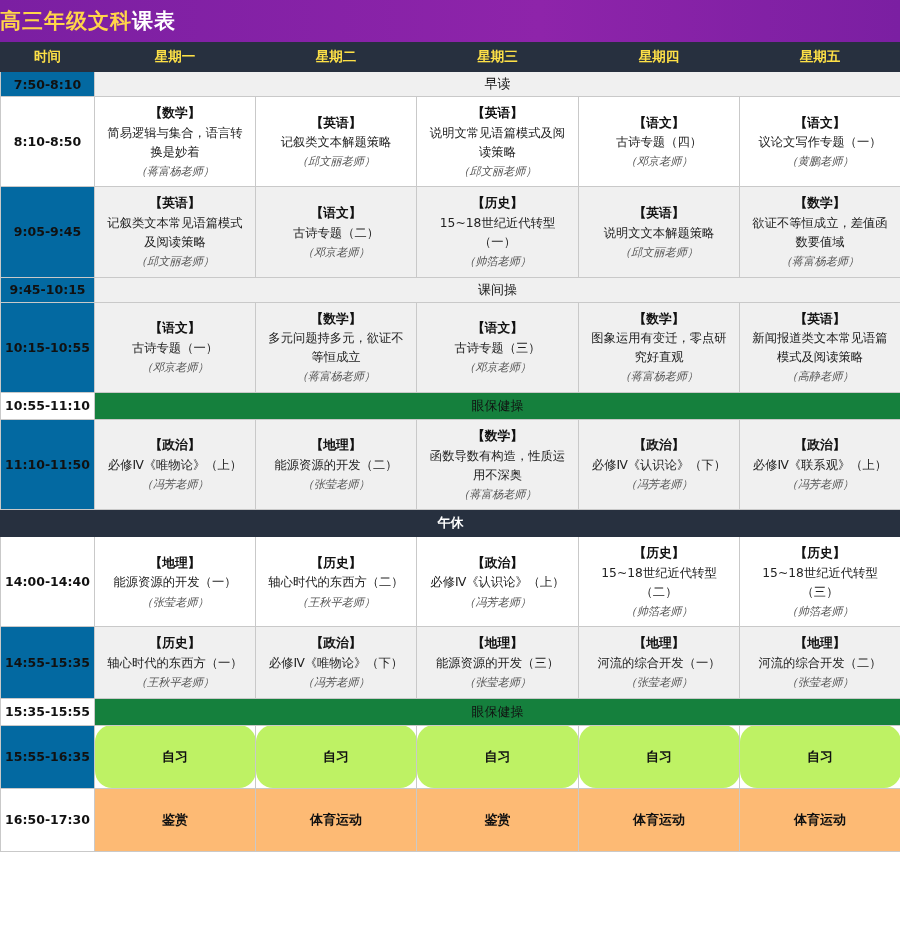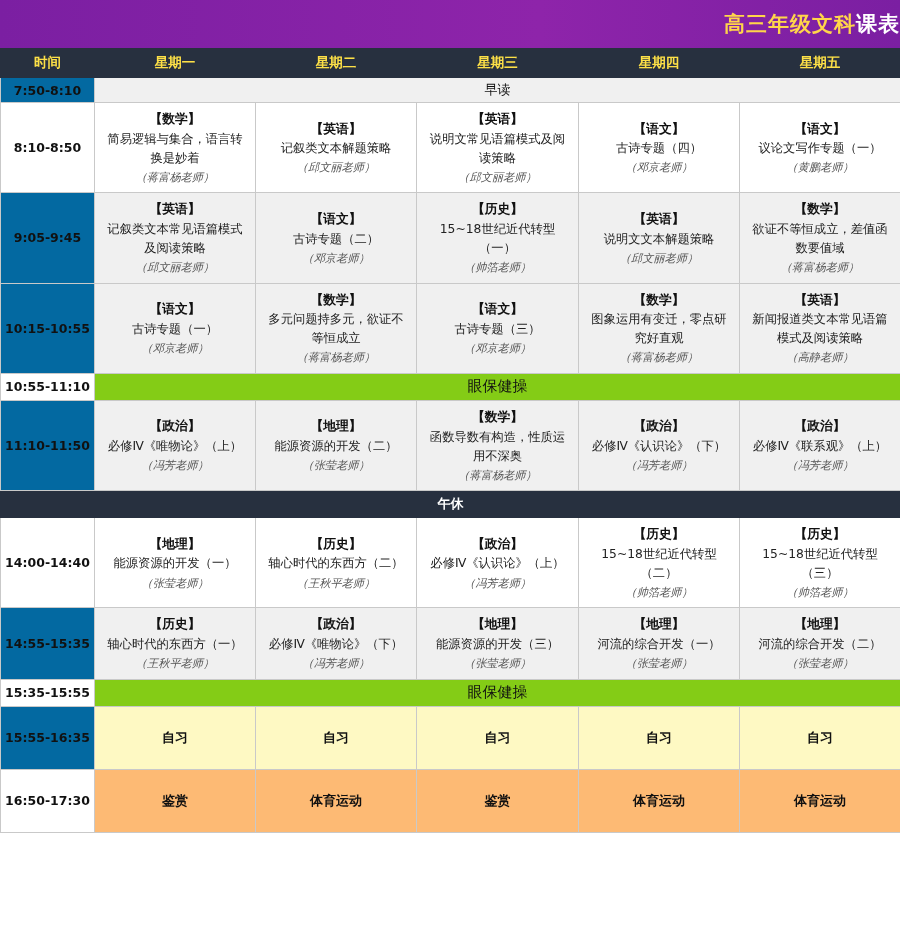--- a/index.html
+++ b/index.html
@@ -13,26 +13,26 @@
     color: #111111;
   }
   #sheet {
     width: 900px;
     height: 925px;
     position: relative;
     overflow: hidden;
     box-sizing: border-box;
   }
   .title-bar {
-    height: 48px;
+    height: 42px;
     background: #7d2a8e;
     background: linear-gradient(90deg, #7b1fa2 0%, #8e24aa 60%, #7b1fa2 100%);
     display: flex;
     align-items: center;
-    justify-content: flex-end;
+    justify-content: flex-start;
   }
   .title-text {
     font-size: 21px;
     font-weight: bold;
     letter-spacing: 1px;
     color: #ffffff;
   }
   .title-text .hl {
     color: #ffd54a;
   }
@@ -104,32 +104,32 @@
   td.banner-dark {
     background: #27303f;
     color: #ffffff;
     font-size: 13px;
     font-weight: bold;
     height: 26px;
     border: 1px solid #27303f;
     text-align: center;
   }
   td.banner-plain {
-    background: #84cc16;
-    font-size: 15px;
+    background: #15803d;
+    font-size: 13px;
     color: #111111;
     height: 26px;
   }
   td.simple {
     font-size: 13px;
     font-weight: bold;
     background: #fdba74;
     height: 62px;
   }
-  tr.shaded td.simple { background: #fef9c3; }
+  tr.shaded td.simple { background: #bef264; border-radius: 17px; }
 </style>
 </head>
 <body>
 
 <div id="sheet">
 
   <div class="title-bar">
     <div class="title-text">
       <span class="hl">高三年级文科</span><span>课表</span>
     </div>
@@ -209,20 +209,24 @@
             <span class="topic">说明文文本解题策略</span>
             <span class="teacher">（邱文丽老师）</span>
           </td>
           <td class="lesson">
             <span class="subject">【数学】</span>
             <span class="topic">欲证不等恒成立，差值函数要值域</span>
             <span class="teacher">（蒋富杨老师）</span>
           </td>
         </tr>
         <tr class="shaded">
+          <td class="time-cell">9:45-10:15</td>
+          <td class="banner" colspan="5">课间操</td>
+        </tr>
+        <tr class="shaded">
           <td class="time-cell">10:15-10:55</td>
           <td class="lesson">
             <span class="subject">【语文】</span>
             <span class="topic">古诗专题（一）</span>
             <span class="teacher">（邓京老师）</span>
           </td>
           <td class="lesson">
             <span class="subject">【数学】</span>
             <span class="topic">多元问题持多元，欲证不等恒成立</span>
             <span class="teacher">（蒋富杨老师）</span>

